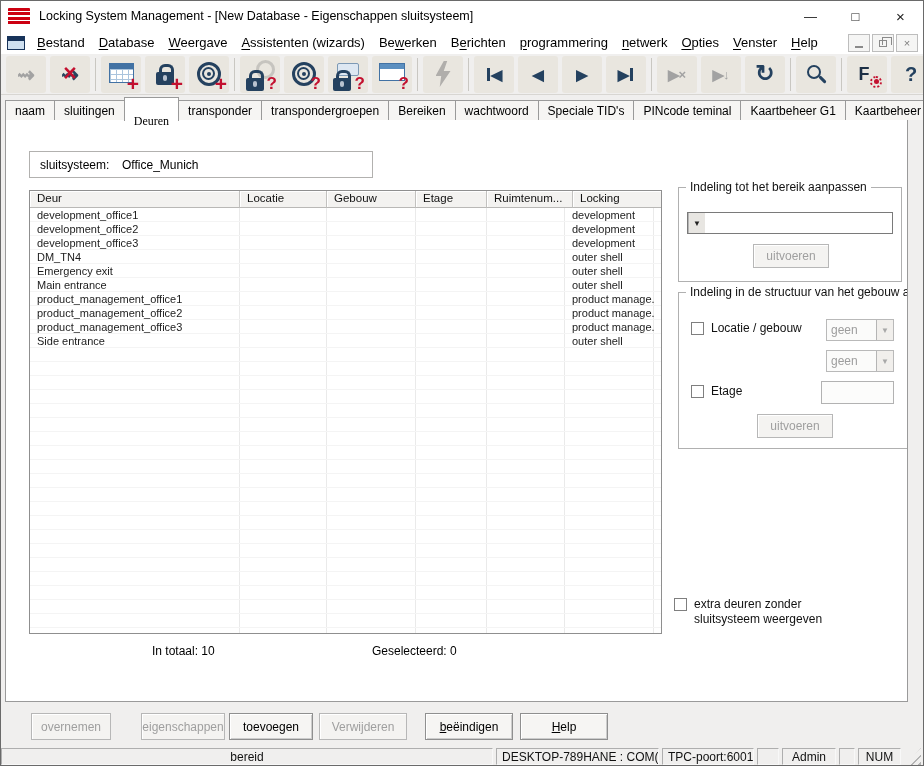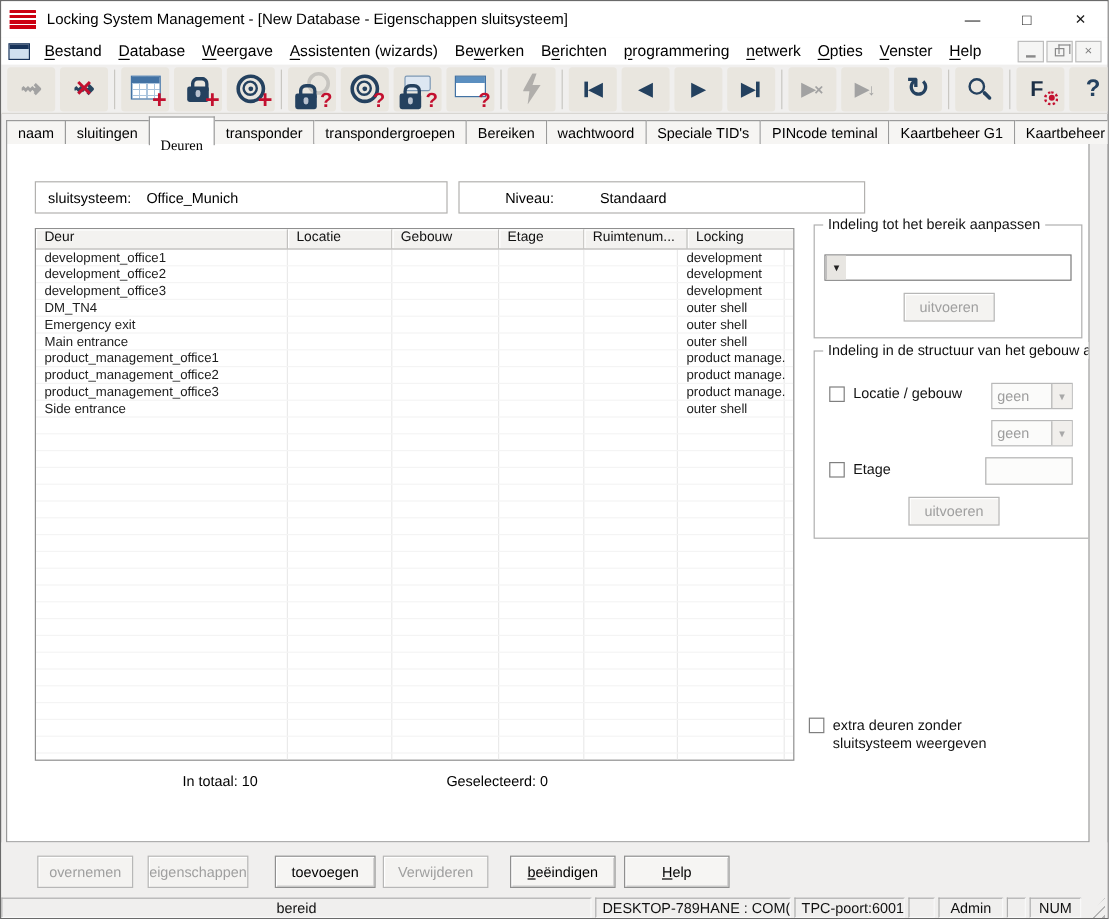--- a/index.html
+++ b/index.html
@@ -274,24 +274,20 @@
       <div class="tab">Kaartbeheer G1</div>
       <div class="tab">Kaartbeheer G2</div>
     </div>
 
   <div class="page">
 
     <div class="fieldbox" id="box-sluitsysteem">
       <span class="flabel">sluitsysteem:</span>
       <span class="fvalue">Office_Munich</span>
     </div>
-    <div class="fieldbox" id="box-niveau">
-      <span class="flabel">Niveau:</span>
-      <span class="fvalue">Standaard</span>
-    </div>
 
     <div class="tablewrap">
       <div class="thead" id="table-head">
           <div class="th" style="width: 210px;">Deur</div>
           <div class="th" style="width: 87px;">Locatie</div>
           <div class="th" style="width: 89px;">Gebouw</div>
           <div class="th" style="width: 71px;">Etage</div>
           <div class="th" style="width: 86px;">Ruimtenum...</div>
           <div class="th" style="width: 89px;">Locking</div>
           <div class="th fill"></div>
@@ -588,21 +584,21 @@
       <span class="cb"></span>
       <span class="cb-label">extra deuren zonder sluitsysteem weergeven</span>
     </div>
 
     <div class="summary-text" id="lbl-totaal">In totaal: 10</div>
     <div class="summary-text" id="lbl-geselecteerd">Geselecteerd: 0</div>
   </div>
 
   <div class="buttonbar" id="buttonbar">
       <div class="btn disabled" style="left: 30px; width: 80px;">overnemen</div>
-      <div class="btn disabled" style="left: 122px; width: 84px;">eigenschappen</div>
+      <div class="btn disabled" style="left: 140px; width: 84px;">eigenschappen</div>
       <div class="btn" style="left: 228px; width: 84px;">toevoegen</div>
       <div class="btn disabled" style="left: 318px; width: 88px;">Verwijderen</div>
       <div class="btn" style="left: 424px; width: 88px;"><u>b</u>eëindigen</div>
       <div class="btn" style="left: 519px; width: 88px;"><u>H</u>elp</div>
     </div>
 
   <div class="statusbar" id="statusbar">
       <div class="seg grow">bereid</div>
       <div class="seg" style="width: 163px;">DESKTOP-789HANE : COM(*)</div>
       <div class="seg" style="width: 92px;">TPC-poort:6001</div>

